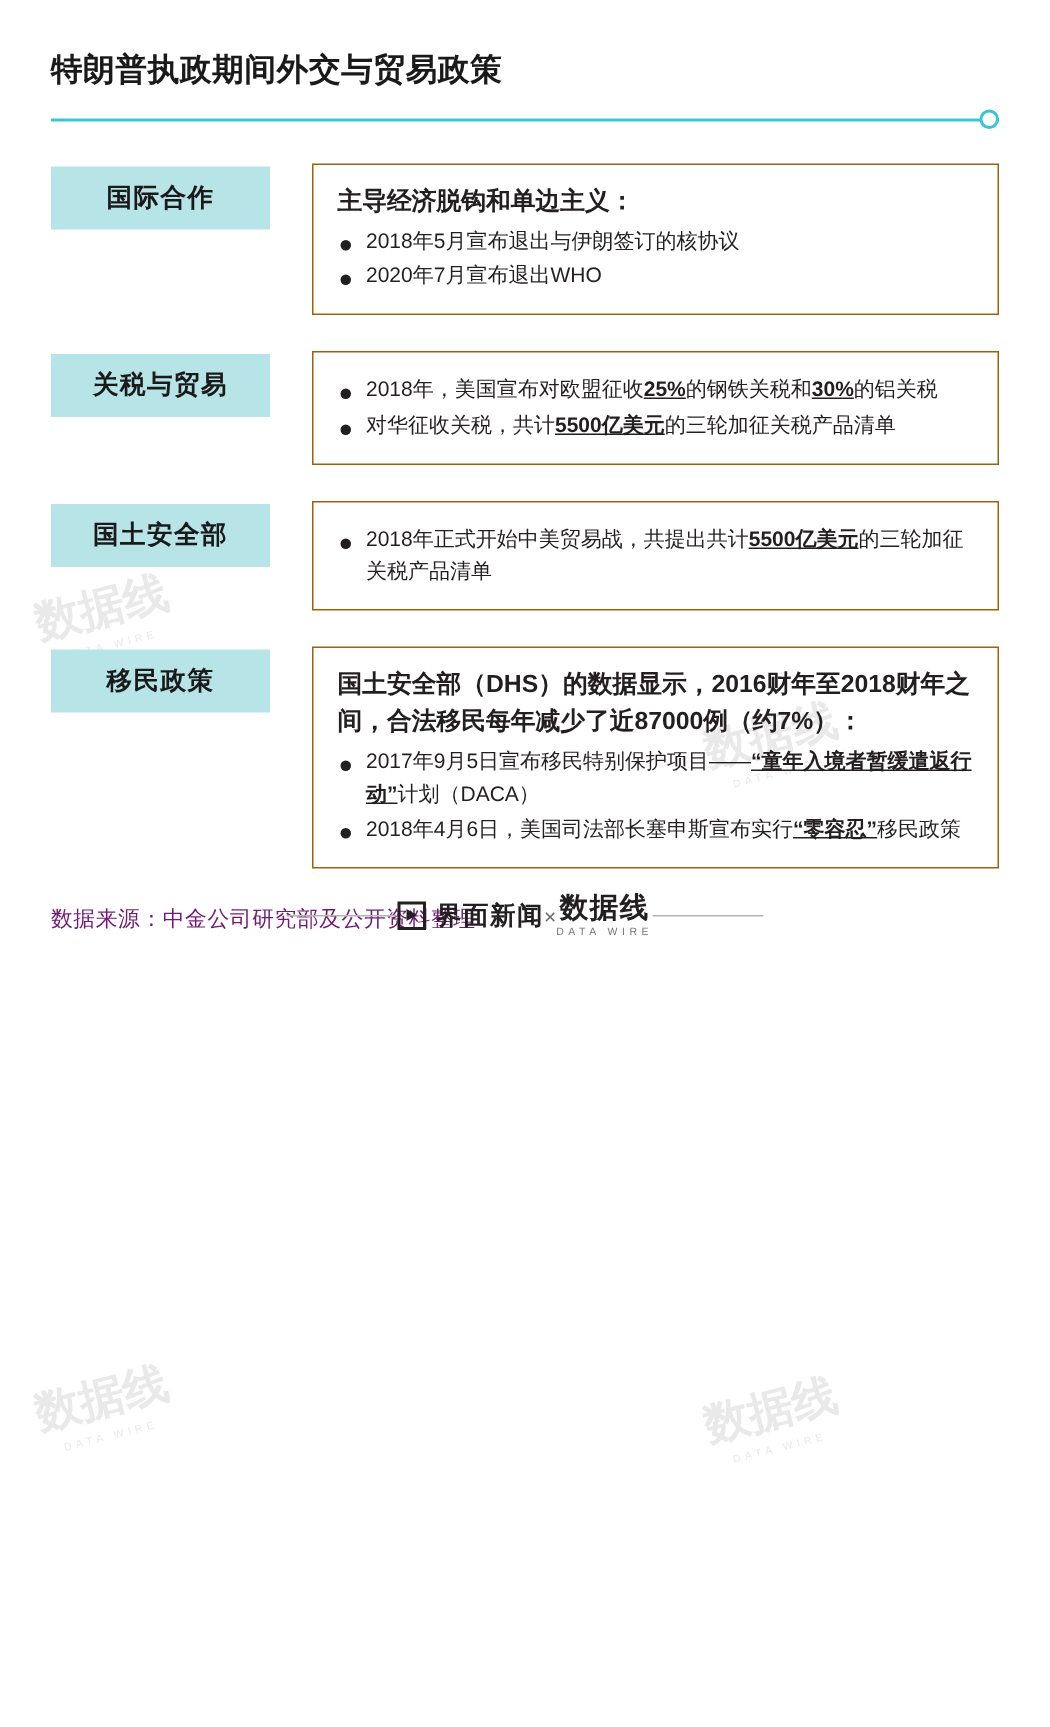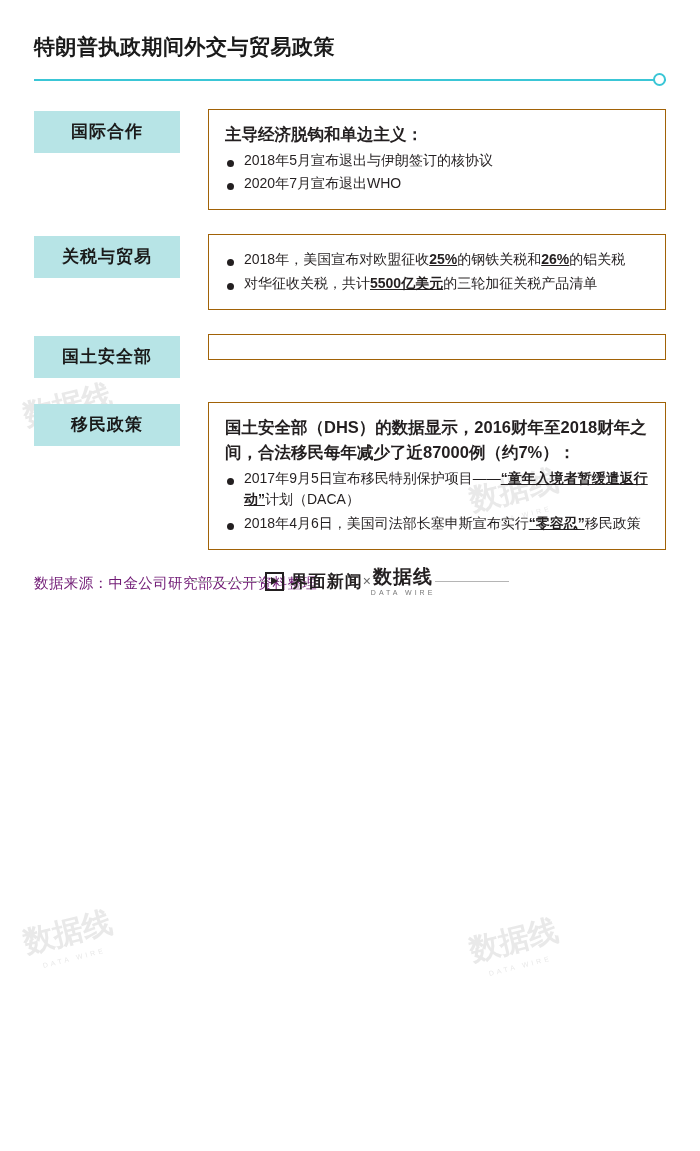--- a/index.html
+++ b/index.html
@@ -262,32 +262,33 @@
         </ul>
       </div>
     </div>
 
     <div class="section">
       <div class="label-col">
         <div class="label-chip">关税与贸易</div>
       </div>
       <div class="content-col">
         <ul class="bullets">
-          <li>2018年，美国宣布对欧盟征收<span class="b">25%</span>的钢铁关税和<span class="b">26%</span>的铝关税</li>
+          <li>2018年，美国宣布对欧盟征收<span class="b">25%</span>的钢铁关税和<span class="b">30%</span>的铝关税</li>
           <li>对华征收关税，共计<span class="b">5500亿美元</span>的三轮加征关税产品清单</li>
         </ul>
       </div>
     </div>
 
     <div class="section">
       <div class="label-col">
         <div class="label-chip">国土安全部</div>
       </div>
       <div class="content-col">
         <ul class="bullets">
+          <li>2018年正式开始中美贸易战，共提出共计<span class="b">5500亿美元</span>的三轮加征关税产品清单</li>
         </ul>
       </div>
     </div>
 
     <div class="section">
       <div class="label-col">
         <div class="label-chip">移民政策</div>
       </div>
       <div class="content-col">
         <p class="lead">国土安全部（DHS）的数据显示，2016财年至2018财年之间，合法移民每年减少了近87000例（约7%）：</p>

